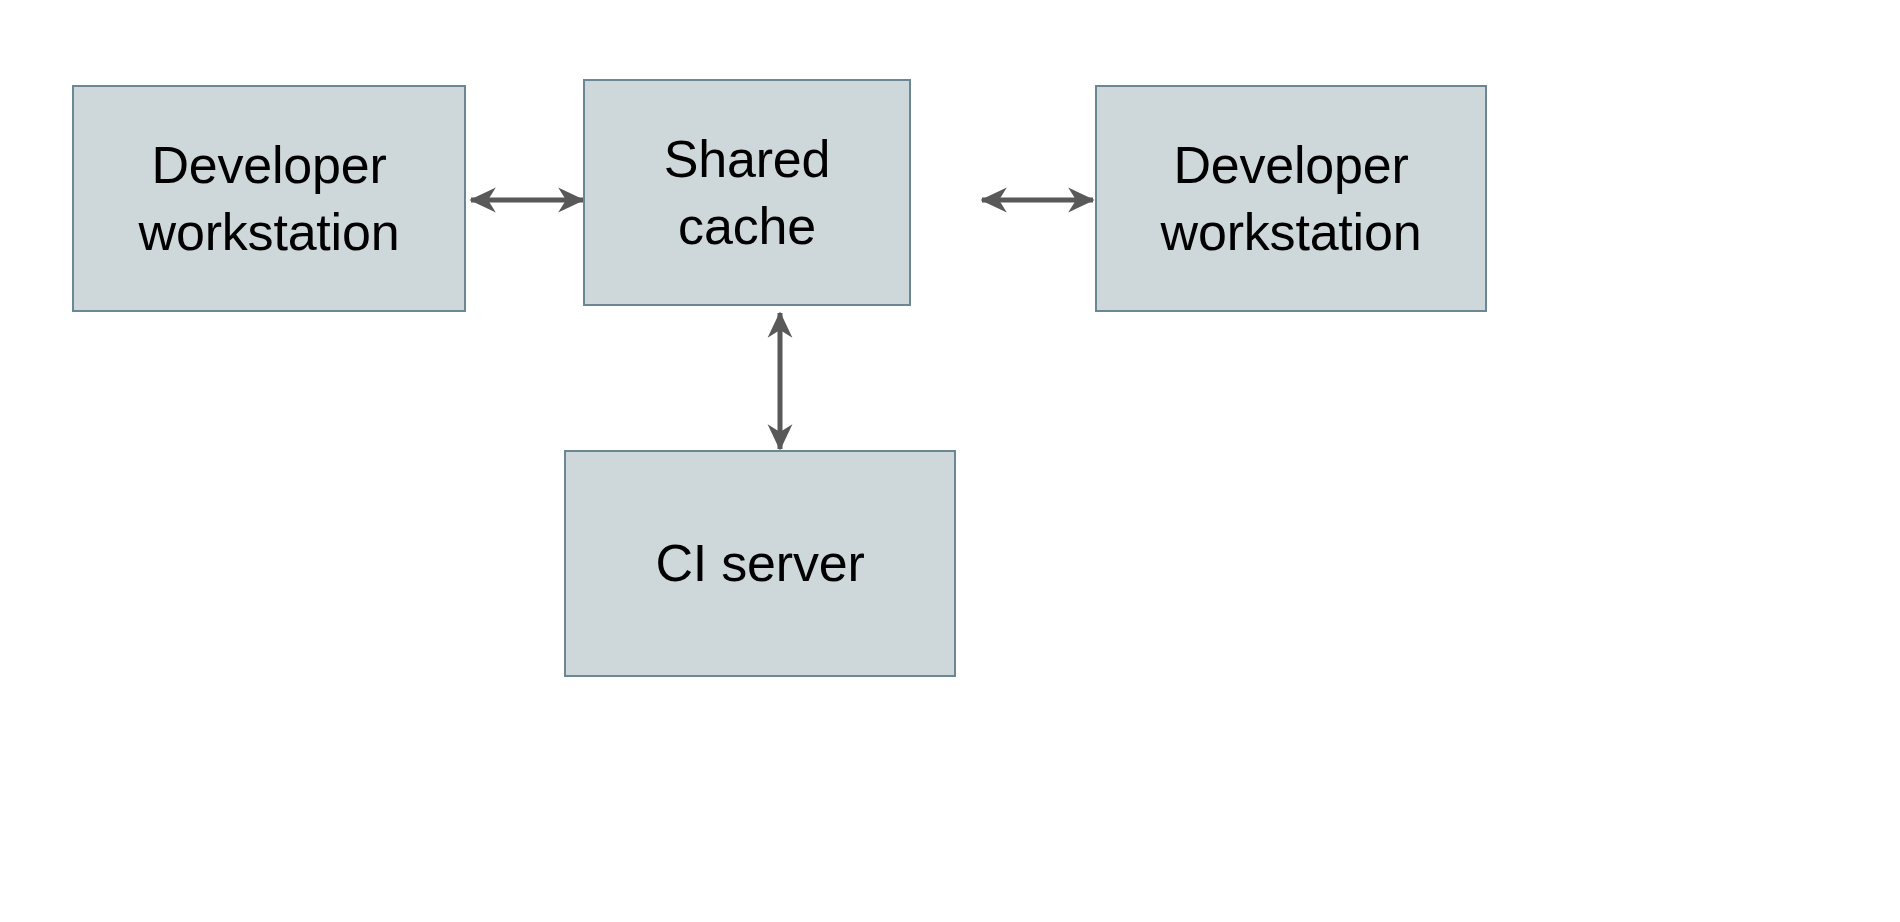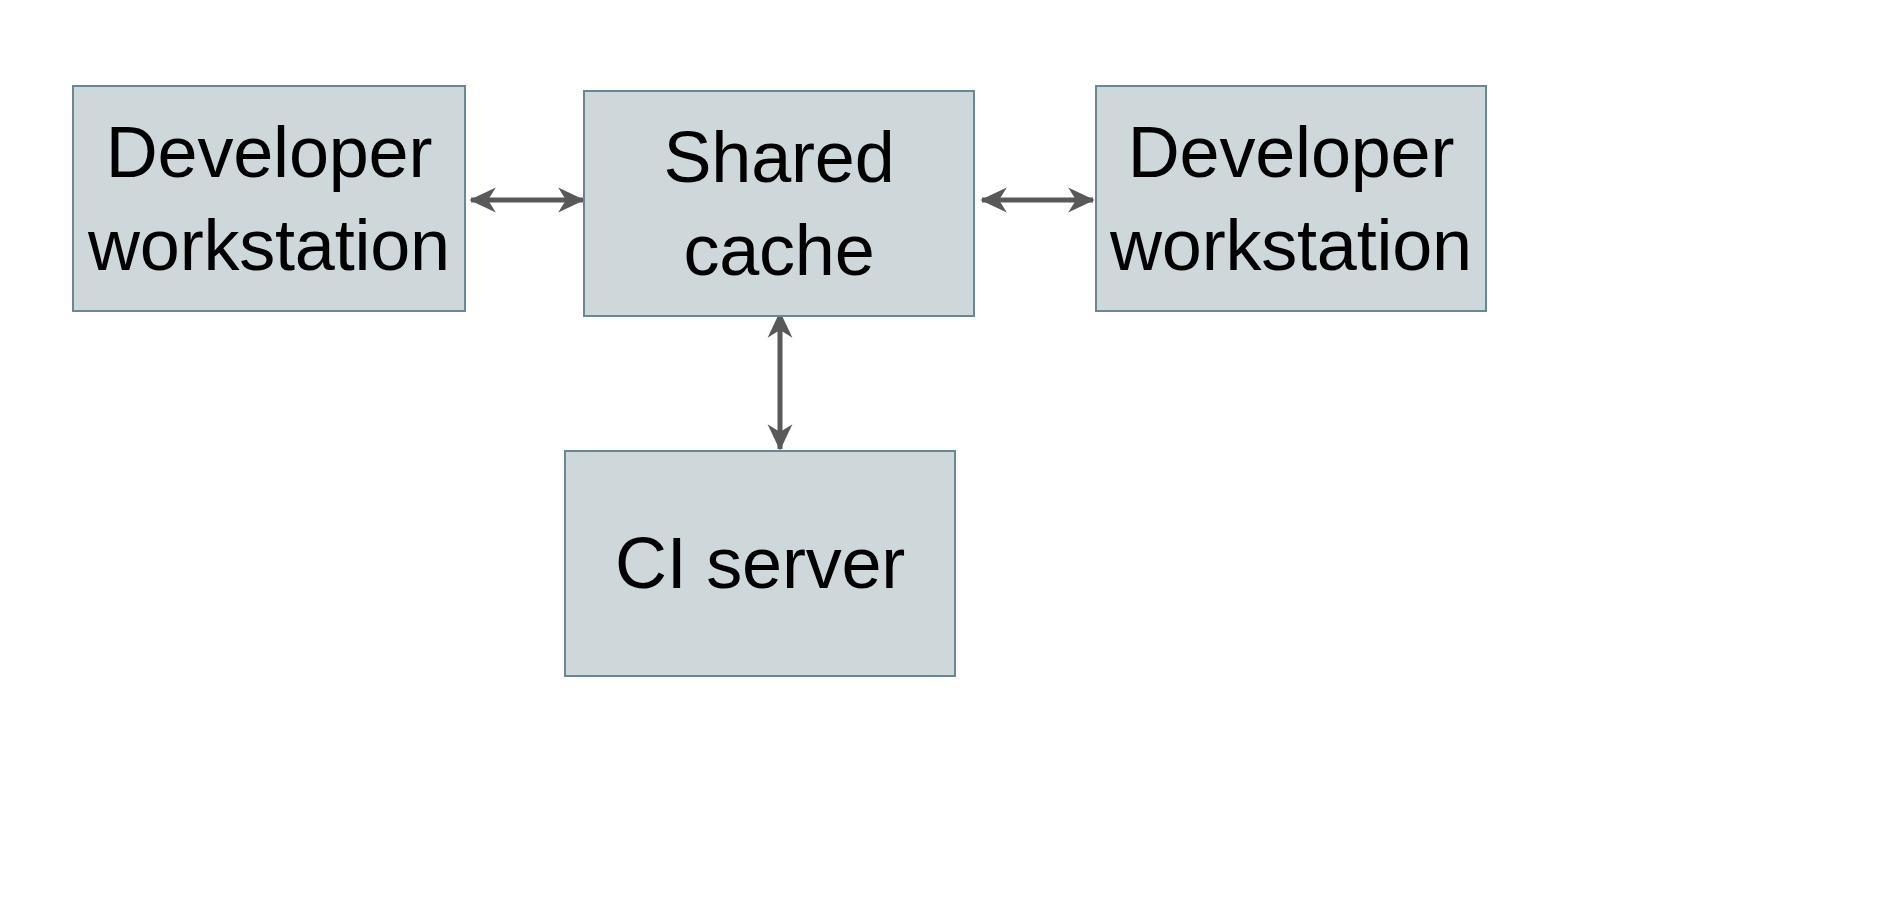--- a/index.html
+++ b/index.html
@@ -26,21 +26,21 @@
     background: #ced7da;
     border: 2px solid #6b8793;
     display: flex;
     align-items: center;
     justify-content: center;
     text-align: center;
   }
   .node-label {
     color: #000000;
     font-family: "Liberation Sans", sans-serif;
-    font-size: 72px;
+    font-size: 52px;
     line-height: 1.28;
     font-weight: 400;
     letter-spacing: -0.2px;
     white-space: pre-line;
     padding: 0 6px;
   }
   .connector-layer {
     position: absolute;
     left: 0;
     top: 0;
@@ -73,21 +73,21 @@
     <g>
       <line x1="780" y1="313" x2="780" y2="449" stroke="#595959" stroke-width="5" marker-end="url(#arrow-end)" marker-start="url(#arrow-end)"></line>
     </g>
   </svg>
 
   <div class="node-box" style="left:72px; top:85px; width:394px; height:227px;">
     <span class="node-label">Developer
 workstation</span>
   </div>
 
-  <div class="node-box" style="left:583px; top:90px; width:392px; height:227px;">
+  <div class="node-box" style="left:583px; top:79px; width:328px; height:227px;">
     <span class="node-label">Shared
 cache</span>
   </div>
 
   <div class="node-box" style="left:1095px; top:85px; width:392px; height:227px;">
     <span class="node-label">Developer
 workstation</span>
   </div>
 
   <div class="node-box" style="left:564px; top:450px; width:392px; height:227px;">

